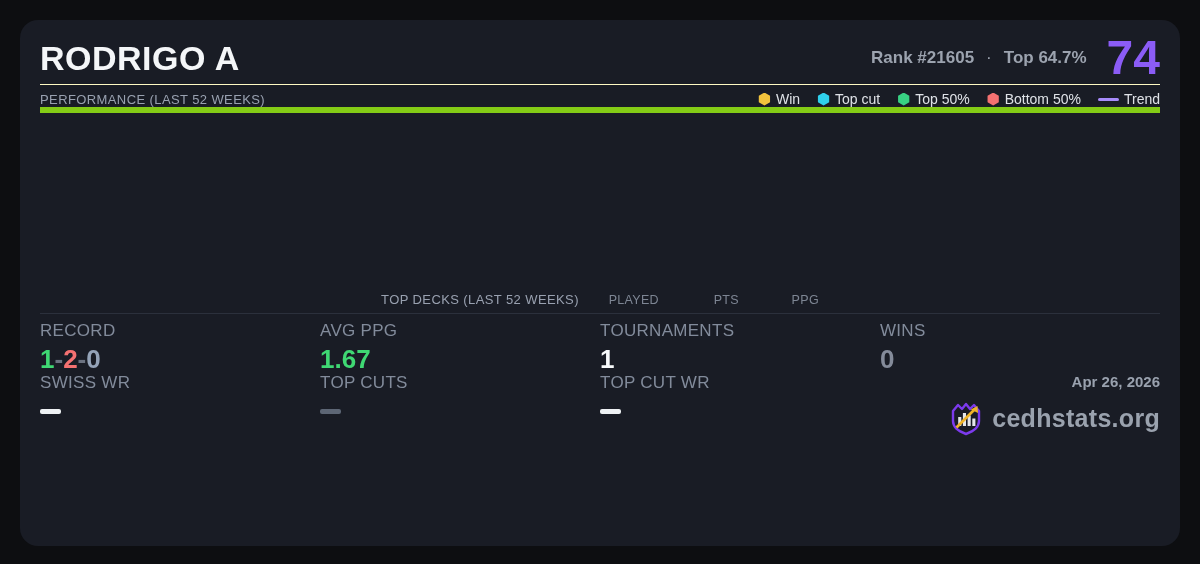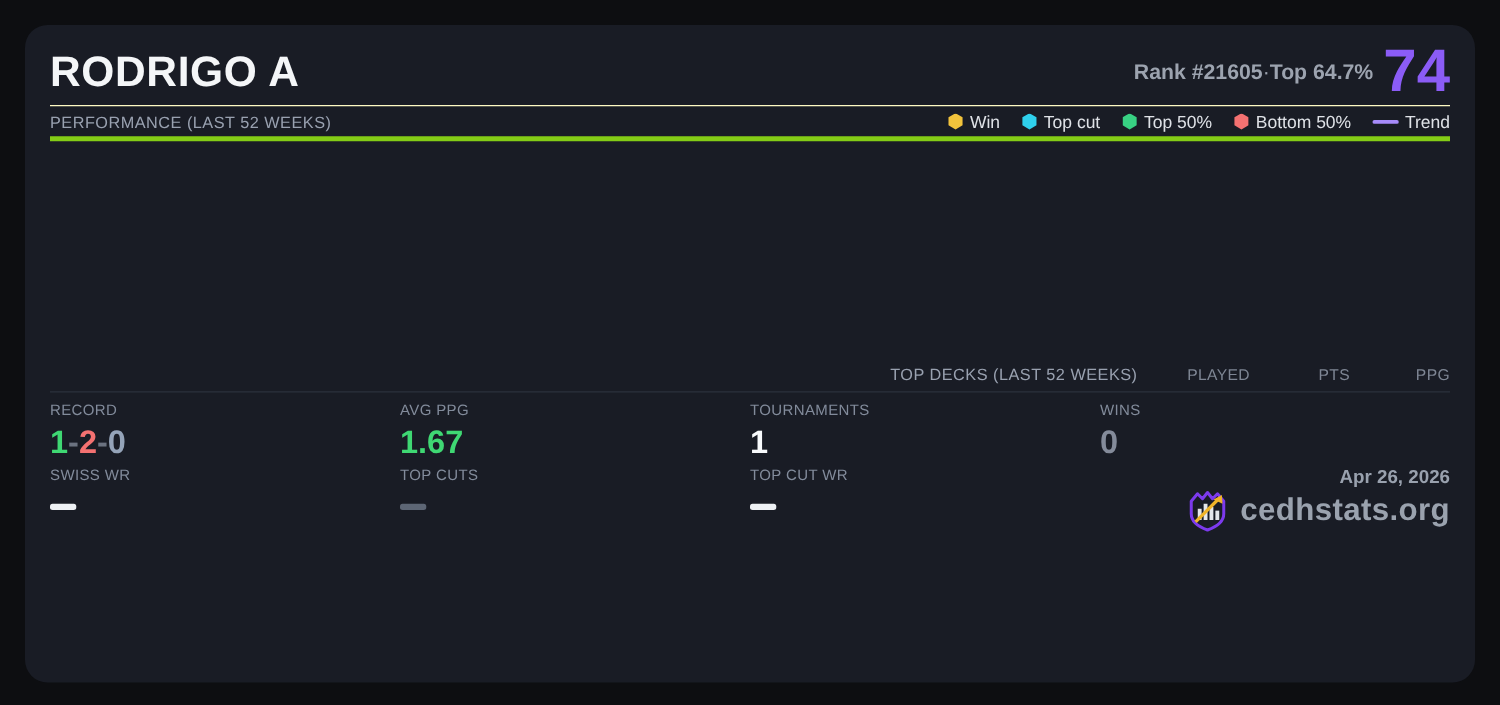--- a/index.html
+++ b/index.html
@@ -31,42 +31,42 @@
   }
   .player-name {
     font-size: 34px;
     font-weight: 900;
     color: #f4f6f8;
     letter-spacing: 0.5px;
   }
   .rank-area {
     display: flex;
     align-items: center;
-    gap: 0;
+    gap: 12px;
   }
   .rank-text, .top-percent {
     font-size: 17px;
     font-weight: 600;
     color: #9ca3af;
   }
   .rank-sep { font-size: 17px; color: #9ca3af; }
   .score {
     font-size: 48px;
     font-weight: 800;
     color: #8b5cf6;
     line-height: 1;
     margin-left: 8px;
   }
   
   .perf-row {
     height: 28px;
     display: flex;
     justify-content: space-between;
-    align-items: center;
-    border-bottom: 4px solid #84cc16;
+    align-items: flex-end;
+    border-bottom: 6px solid #84cc16;
   }
   .section-label {
     font-size: 13px;
     color: #99a1b0;
     letter-spacing: 0.4px;
   }
   .legend {
     display: flex;
     align-items: center;
     gap: 17px;
@@ -86,42 +86,41 @@
   .marker-line {
     width: 21px; height: 3px;
     border-radius: 2px;
   }
   
   .chart-area { flex: 1; }
   
   .topdecks-row {
     height: 28px;
     display: flex;
-    justify-content: flex-end;
+    justify-content: center;
     align-items: center;
     border-bottom: 1px solid #2b303c;
-    gap: 10px;
   }
   .topdecks-cols { display: flex; }
   .topdecks-col {
     width: 80px;
     text-align: right;
     font-size: 12.5px;
     color: #7e8694;
     letter-spacing: 0.3px;
   }
   
   .stats-row {
     display: grid;
     grid-template-columns: 280px 280px 280px 280px;
   }
   .stats-row.r1 { height: 55px; padding-top: 7px; }
   .stats-row.r2 { flex: 1; padding-top: 4px; }
   .stat-label {
-    font-size: 12px;
+    font-size: 17px;
     color: #828b9b;
     letter-spacing: 0.3px;
   }
   .stat-value {
     margin-top: 4px;
     font-size: 26px;
     font-weight: 800;
     line-height: 1.1;
   }
   .dash {
@@ -138,21 +137,21 @@
   }
   .footer-date {
     font-size: 15px;
     font-weight: 600;
     color: #99a1ae;
   }
   .brand-row {
     display: flex;
     align-items: center;
     gap: 8px;
-    margin-top: 0;
+    margin-top: 10px;
   }
   .brand-text {
     font-size: 25px;
     font-weight: 800;
     color: #9aa2ae;
     letter-spacing: 0.3px;
   }
 </style>
 </head>
 <body>

